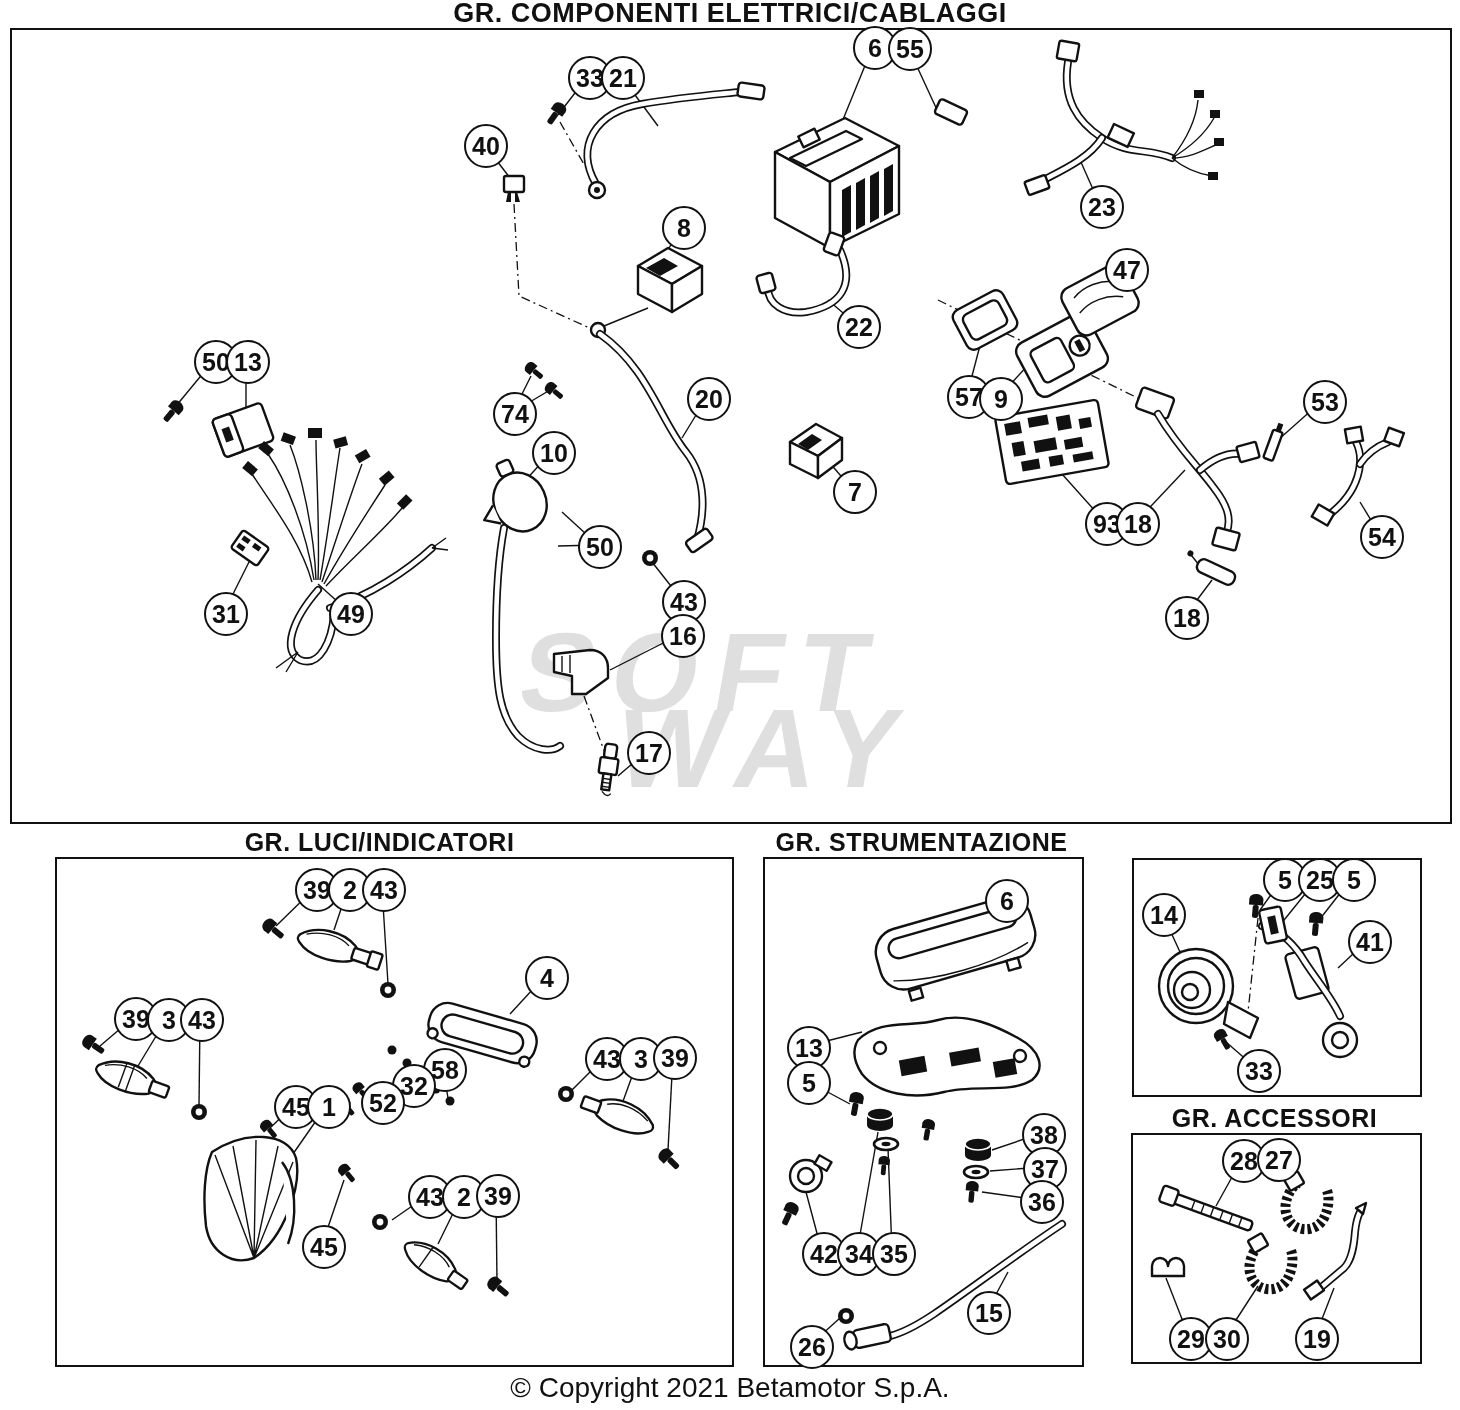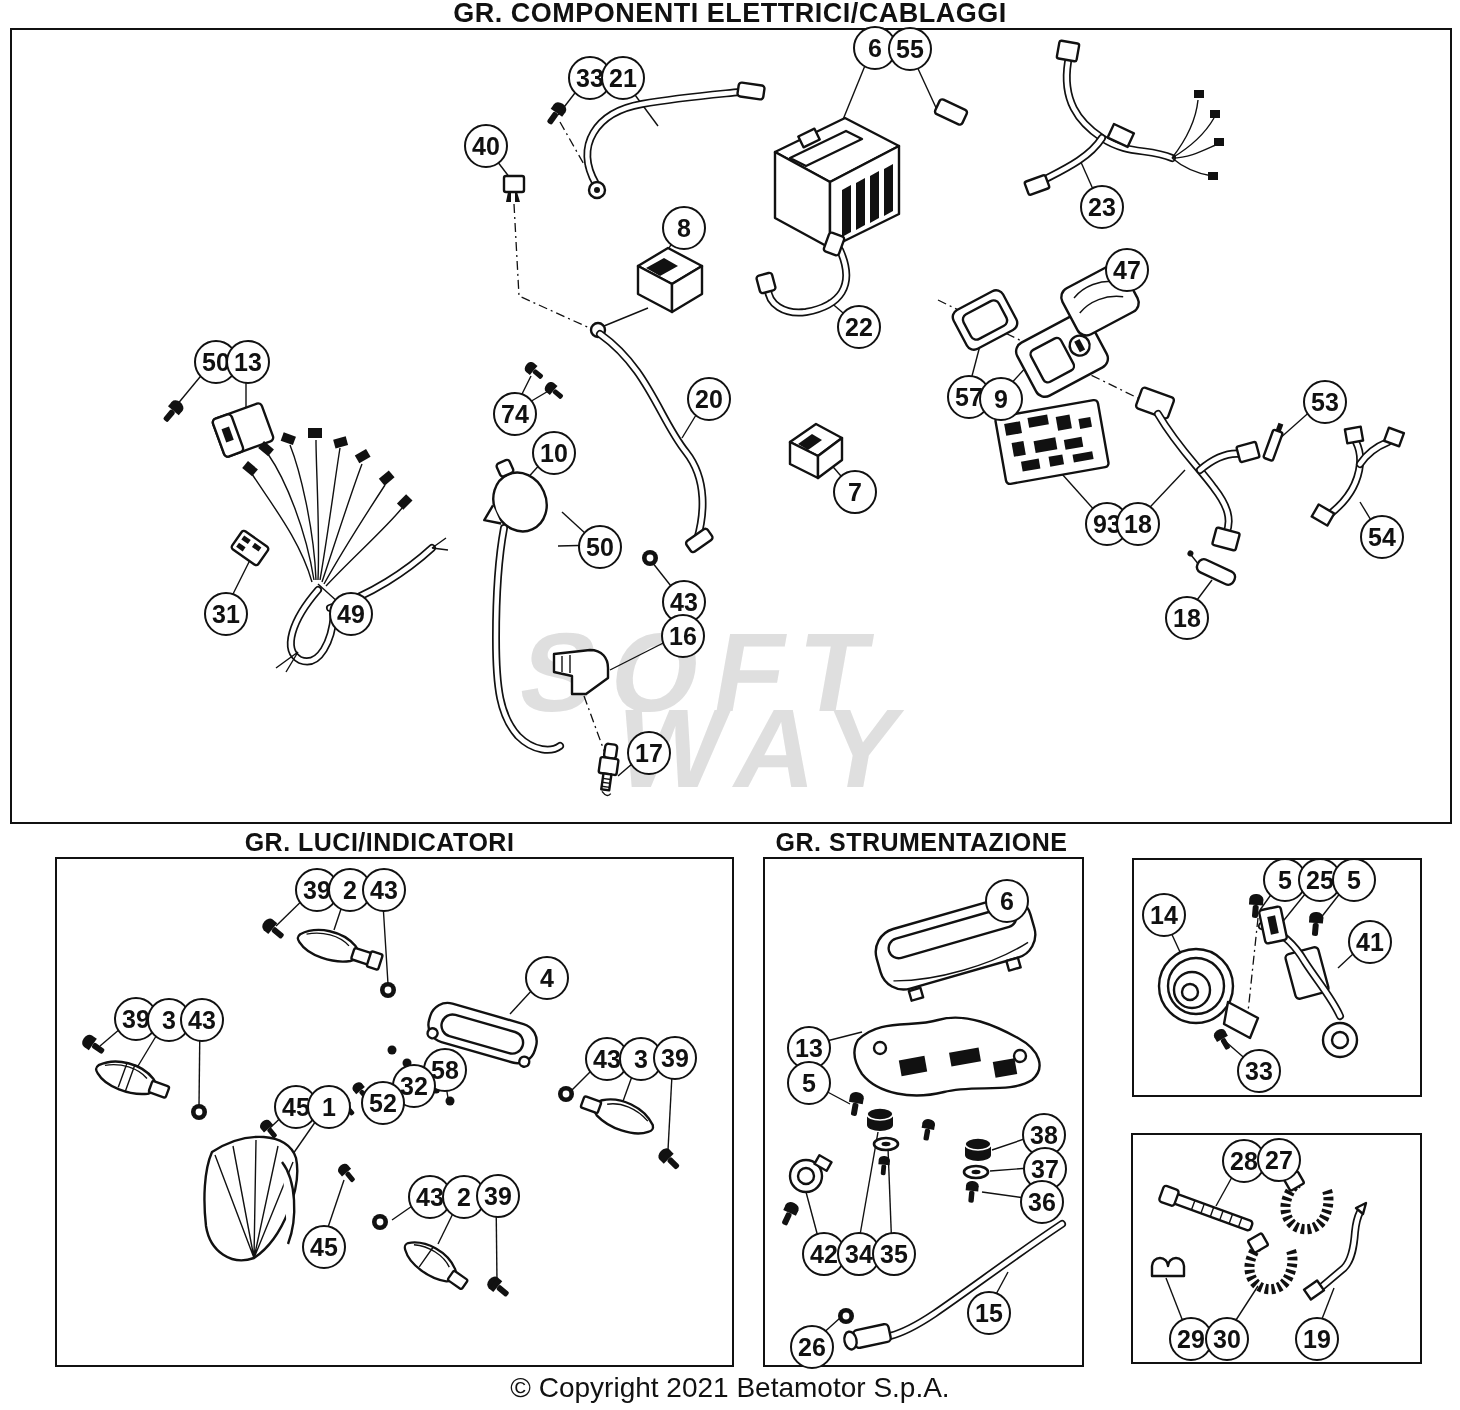--- a/index.html
+++ b/index.html
@@ -38,20 +38,21 @@
 
   <div class="box" style="left:10px;top:28px;width:1438px;height:792px;"></div>
   <div class="box" style="left:55px;top:857px;width:675px;height:506px;"></div>
   <div class="box" style="left:763px;top:857px;width:317px;height:506px;"></div>
   <div class="box" style="left:1132px;top:858px;width:286px;height:235px;"></div>
   <div class="box" style="left:1131px;top:1133px;width:287px;height:227px;"></div>
 
   <div class="gtitle main" style="left:0;top:-2px;width:1460px;">GR. COMPONENTI ELETTRICI/CABLAGGI</div>
   <div class="gtitle" style="left:42px;top:828px;width:675px;">GR. LUCI/INDICATORI</div>
   <div class="gtitle" style="left:763px;top:828px;width:317px;">GR. STRUMENTAZIONE</div>
+  <div class="gtitle" style="left:1131px;top:1104px;width:287px;">GR. ACCESSORI</div>
 
   <svg class="art" width="1460" height="1410" viewBox="0 0 1460 1410">
     <defs>
       <g id="bolt">
           <ellipse cx="0" cy="-5" rx="7" ry="5" fill="#111"></ellipse>
           <rect x="-7" y="-5" width="14" height="6" fill="#111"></rect>
           <rect x="-3" y="1" width="6" height="13" rx="2" fill="#111"></rect>
         </g>
       <g id="nut">
           <circle r="8" fill="#111"></circle>

